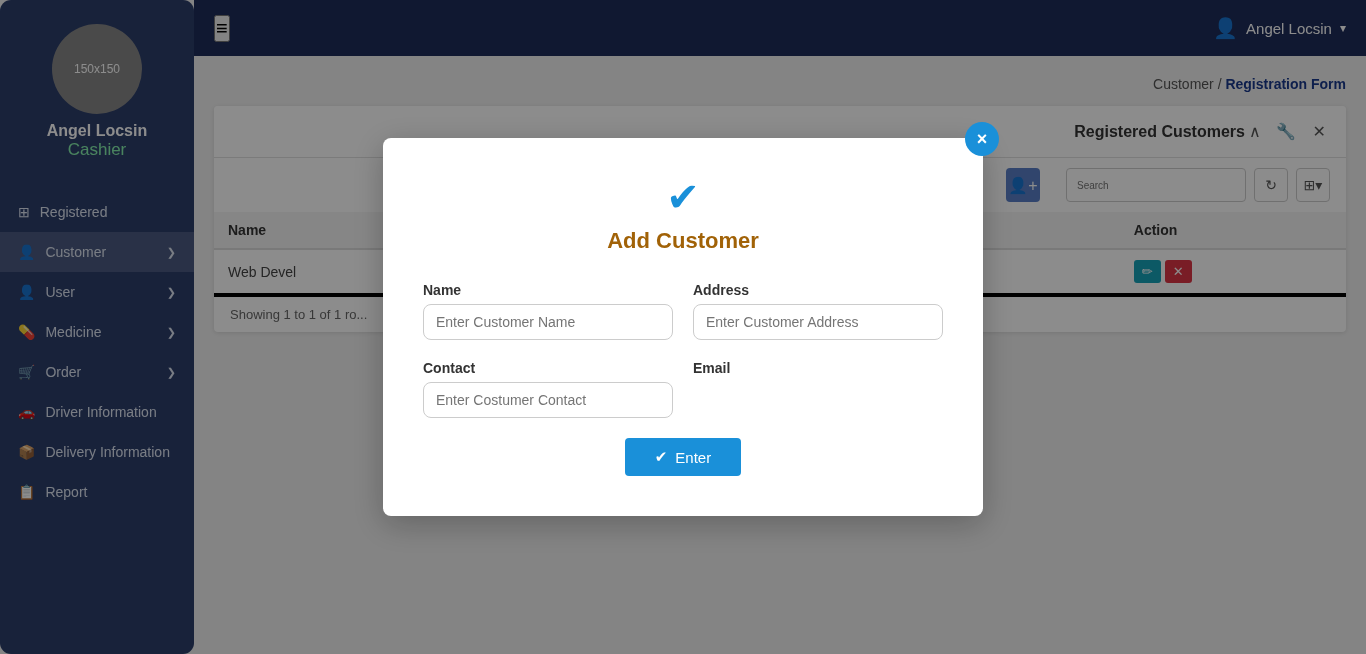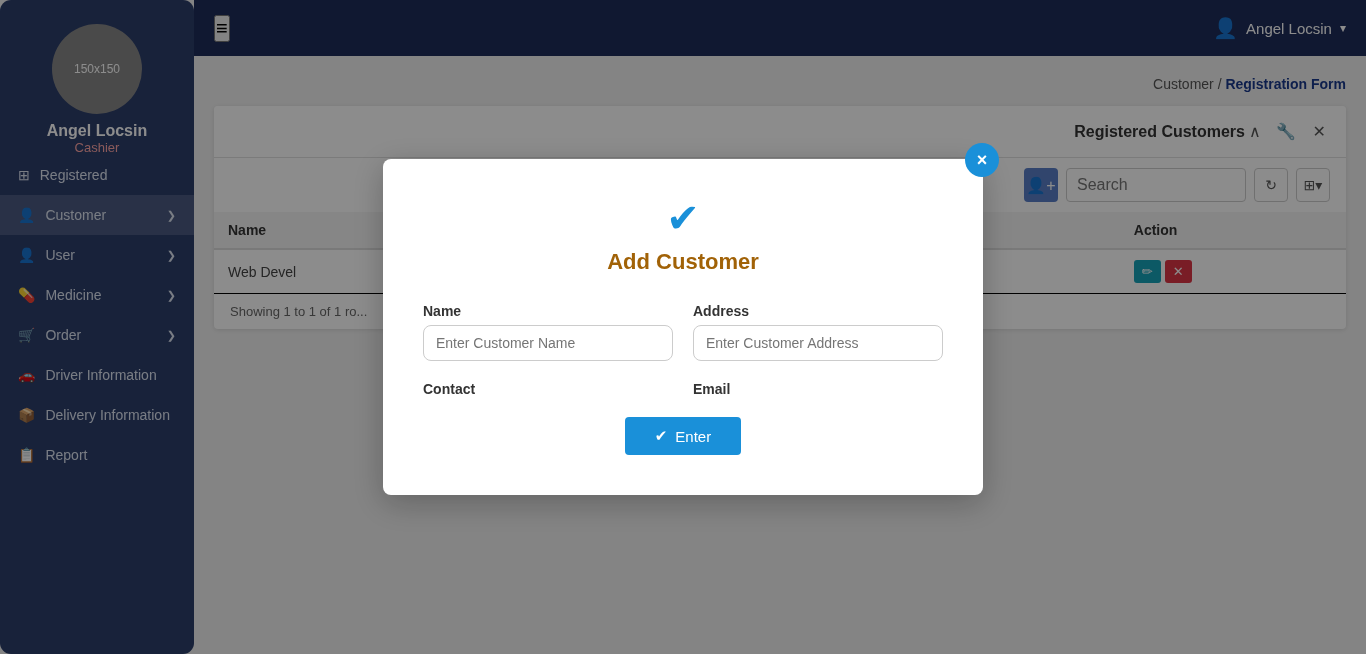--- a/index.html
+++ b/index.html
@@ -29,23 +29,23 @@
       color: #fff;
       font-size: 12px;
     }
     .sidebar-name {
       font-size: 16px;
       font-weight: bold;
       color: #fff;
       text-align: center;
     }
     .sidebar-role {
-      font-size: 13px;
-      color: #fca5a5;
-      margin-bottom: 0;
+      font-size: 17px;
+      color: #86efac;
+      margin-bottom: 32px;
     }
     .sidebar-menu {
       width: 100%;
     }
     .sidebar-item {
       display: flex;
       align-items: center;
       padding: 12px 18px;
       color: #dce3f0;
       font-size: 14px;
@@ -144,23 +144,24 @@
       cursor: pointer;
       font-size: 16px;
       display: flex;
       align-items: center;
       justify-content: center;
     }
     .search-input {
       border: 1px solid #ccc;
       border-radius: 4px;
       padding: 6px 10px;
-      font-size: 16px;
+      font-size: 10px;
       width: 180px;
       height: 34px;
+      margin-left: 18px;
     }
     .icon-btn {
       background: none;
       border: 1px solid #ccc;
       border-radius: 4px;
       width: 34px;
       height: 34px;
       cursor: pointer;
       font-size: 14px;
       display: flex;
@@ -172,21 +173,21 @@
     
     .data-table { width: 100%; border-collapse: collapse; font-size: 14px; }
     .data-table th {
       background: #f5f5f5;
       border-bottom: 2px solid #ddd;
       padding: 10px 14px;
       text-align: left;
       font-weight: bold;
       color: #333;
     }
-    .data-table td { padding: 10px 14px; border-bottom: 1px solid #000000; color: #444; }
+    .data-table td { padding: 10px 14px; border-bottom: 4px solid #000000; color: #444; }
 
     .action-edit { background: #17a2b8; border: none; border-radius: 3px; color: #fff; padding: 4px 8px; cursor: pointer; font-size: 13px; }
     .action-delete { background: #dc3545; border: none; border-radius: 3px; color: #fff; padding: 4px 8px; cursor: pointer; font-size: 13px; }
     .action-btns { display: flex; gap: 4px; }
 
     .table-footer { padding: 10px 16px; font-size: 13px; color: #666; }
 
     
     .overlay {
       position: fixed;
@@ -408,20 +409,21 @@
         <input type="text" placeholder="Enter Customer Name" style="">
       </div>
       <div class="form-group">
         <label>Address</label>
         <input type="text" placeholder="Enter Customer Address" style="">
       </div>
     </div>
     <div class="form-row">
       <div class="form-group">
         <label>Contact</label>
+        <input type="text" placeholder="Enter Costumer Contact" style="">
       </div>
       <div class="form-group">
         <label>Email</label>
       </div>
     </div>
     <div class="modal-footer">
       <button class="submit-btn">
         <span>✔</span>
         <span>Enter</span>
       </button>

